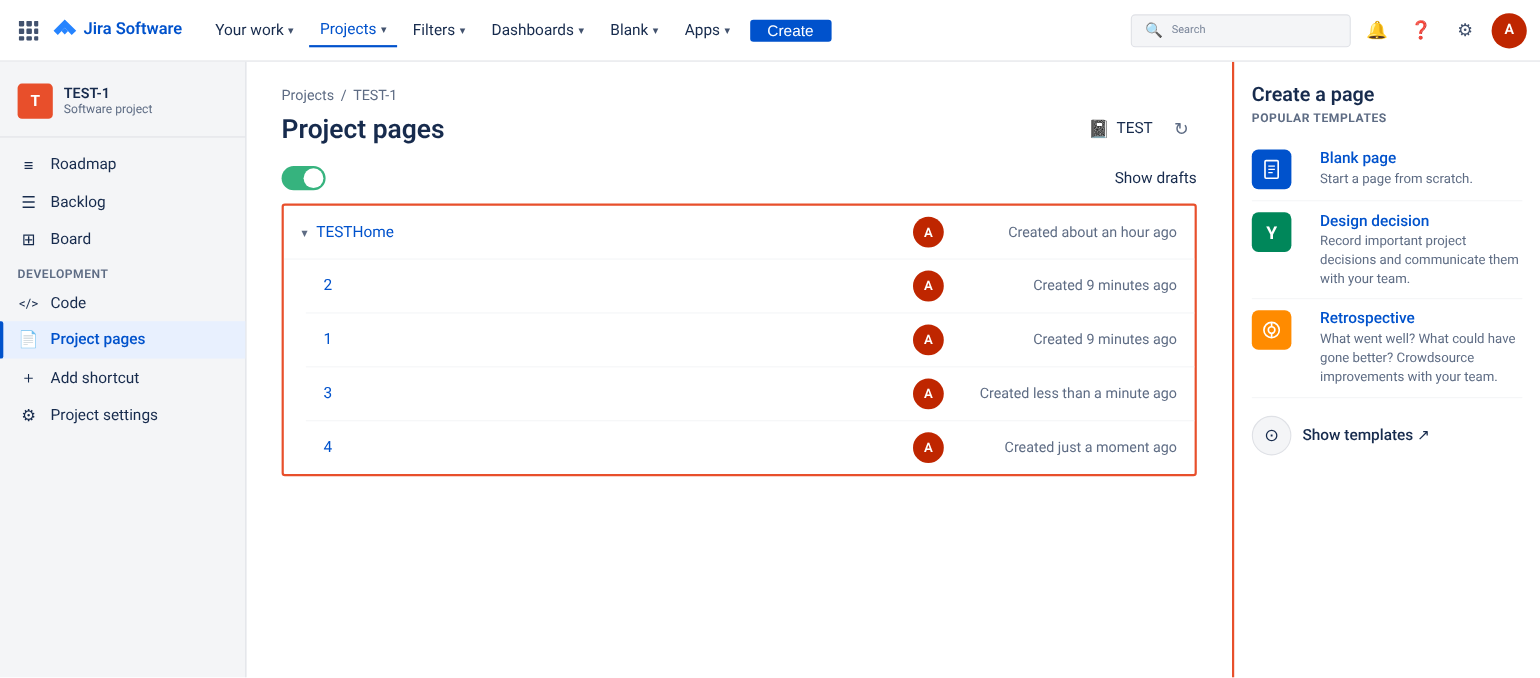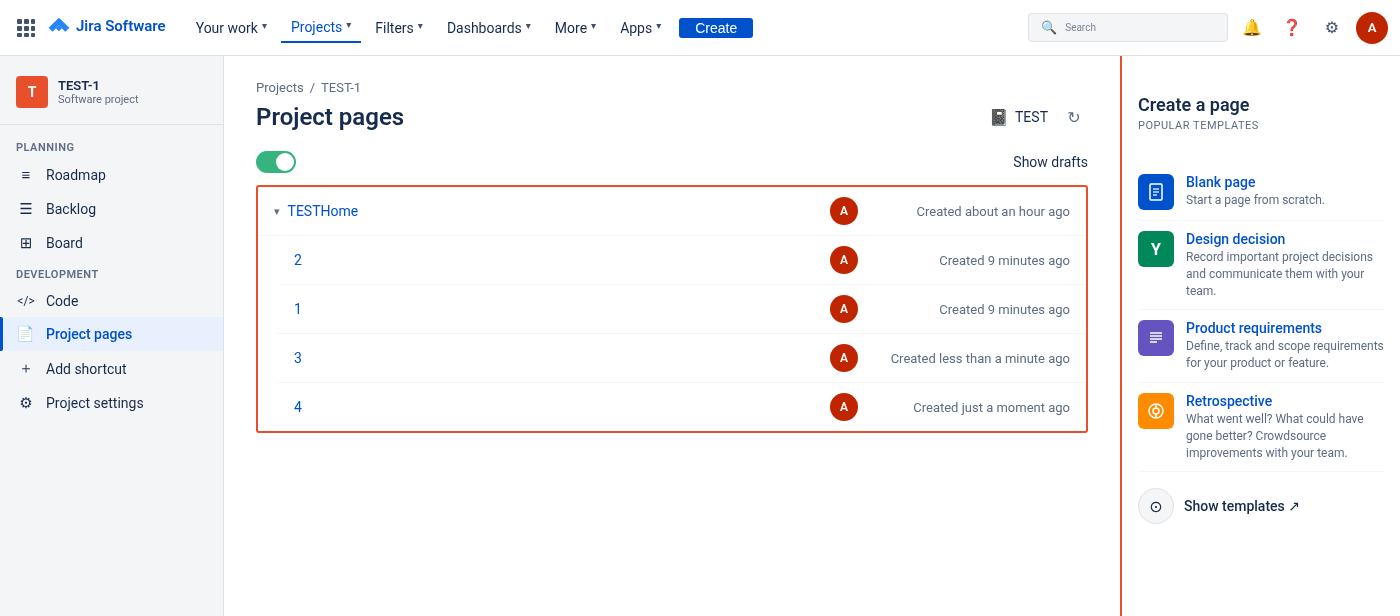--- a/index.html
+++ b/index.html
@@ -10,21 +10,21 @@
       display: flex; align-items: center; height: 56px;
       background: #fff; border-bottom: 1px solid #dfe1e6;
       padding: 0 12px; gap: 4px; position: relative; z-index: 10;
     }
     .topnav-grid-icon { width: 28px; height: 28px; display: flex; align-items: center; justify-content: center; cursor: pointer; color: #42526e; margin-right: 4px; }
     .topnav-logo { display: flex; align-items: flex-start; gap: 6px; margin-right: 16px; cursor: pointer; }
     .topnav-logo-diamond { width: 22px; height: 22px; }
     .topnav-logo-text { font-size: 15px; font-weight: 600; color: #0052cc; white-space: nowrap; }
     .topnav-item {
       padding: 6px 10px; border-radius: 3px; cursor: pointer;
-      font-size: 14px; color: #172b4d; display: flex; align-items: flex-start; gap: 4px;
+      font-size: 14px; color: #172b4d; display: flex; align-items: center; gap: 4px;
       white-space: nowrap;
     }
     .topnav-item.active { color: #0052cc; border-bottom: 2px solid #0052cc; border-radius: 0; }
     .topnav-chevron { font-size: 10px; color: #42526e; }
     .topnav-create {
       background: #0052cc; color: #fff; padding: 2px 16px;
       border-radius: 3px; cursor: pointer; font-size: 14px; font-weight: 500;
       border: none; margin-left: 4px;
     }
     .topnav-right { margin-left: auto; display: flex; align-items: center; gap: 8px; }
@@ -99,23 +99,23 @@
     .row-name { flex: 1; font-size: 14px; color: #0052cc; cursor: pointer; display: flex; align-items: center; gap: 8px; }
     .row-chevron { font-size: 11px; color: #5e6c84; }
     .row-avatar { width: 28px; height: 28px; border-radius: 50%; background: #bf2600; color: #fff; display: flex; align-items: center; justify-content: center; font-size: 12px; font-weight: 600; margin-right: 12px; }
     .row-time { font-size: 13px; color: #5e6c84; min-width: 200px; text-align: right; }
 
     
     .right-panel {
       width: 280px; min-width: 280px; border-left: 2px solid #e84f2b;
       padding: 20px 16px; overflow-y: auto;
     }
-    .rp-title { font-size: 18px; font-weight: 600; color: #172b4d; margin-bottom: 4px; margin-top: 18px; }
-    .rp-subtitle { font-size: 11px; font-weight: 400; color: #5e6c84; text-transform: uppercase; letter-spacing: 0.5px; margin-bottom: 32px; }
-    .template-item { display: flex; align-items: flex-start; gap: 12px; padding: 10px 0; border-bottom: 1px solid #f4f5f7; cursor: pointer; }
+    .rp-title { font-size: 18px; font-weight: 600; color: #172b4d; margin-bottom: 4px; }
+    .rp-subtitle { font-size: 11px; font-weight: 700; color: #5e6c84; text-transform: uppercase; letter-spacing: 0.5px; margin-bottom: 12px; }
+    .template-item { display: flex; align-items: flex-start; gap: 26px; padding: 10px 0; border-bottom: 1px solid #f4f5f7; cursor: pointer; }
     .template-item:last-of-type { border-bottom: none; }
     .template-icon { width: 36px; height: 36px; border-radius: 6px; display: flex; align-items: center; justify-content: center; font-size: 18px; flex-shrink: 0; }
     .template-icon.blue { background: #0052cc; color: #fff; }
     .template-icon.green { background: #00875a; color: #fff; }
     .template-icon.teal { background: #00a3bf; color: #fff; }
     .template-icon.purple { background: #6554c0; color: #fff; }
     .template-icon.orange { background: #ff8b00; color: #fff; }
     .template-text { flex: 1; }
     .template-name { font-size: 14px; font-weight: 500; color: #0052cc; margin-bottom: 2px; }
     .template-desc { font-size: 12px; color: #5e6c84; line-height: 1.4; }
@@ -160,21 +160,21 @@
   </div>
   <div class="topnav-item">
     <span>Filters</span>
     <span class="topnav-chevron">▾</span>
   </div>
   <div class="topnav-item">
     <span>Dashboards</span>
     <span class="topnav-chevron">▾</span>
   </div>
   <div class="topnav-item">
-    <span>More</span>
+    <span>Blank</span>
     <span class="topnav-chevron">▾</span>
   </div>
   <div class="topnav-item">
     <span>Apps</span>
     <span class="topnav-chevron">▾</span>
   </div>
   <button class="topnav-create">Create</button>
   <div class="topnav-right">
     <div class="search-box">
       <span class="search-icon">🔍</span>
@@ -190,21 +190,20 @@
 <div class="app-body">
 
   <aside class="sidebar">
     <div class="sidebar-project">
       <div class="project-icon">T</div>
       <div class="project-info">
         <span class="project-name">TEST-1</span>
         <span class="project-type">Software project</span>
       </div>
     </div>
-    <div class="sidebar-section-label">PLANNING</div>
     <div class="sidebar-item">
       <span class="sidebar-item-icon">≡</span>
       <span>Roadmap</span>
     </div>
     <div class="sidebar-item">
       <span class="sidebar-item-icon">☰</span>
       <span>Backlog</span>
     </div>
     <div class="sidebar-item">
       <span class="sidebar-item-icon">⊞</span>
@@ -318,34 +317,20 @@
 
     <div class="template-item">
       <div class="template-icon green" style="font-size:16px;font-weight:700;">Y</div>
       <div class="template-text">
         <div class="template-name">Design decision</div>
         <div class="template-desc">Record important project decisions and communicate them with your team.</div>
       </div>
     </div>
 
 
-    <div class="template-item">
-      <div class="template-icon purple">
-        <svg width="20" height="20" viewBox="0 0 20 20" fill="white">
-            <line x1="4" y1="5" x2="16" y2="5" stroke="white" stroke-width="1.5"></line>
-            <line x1="4" y1="8" x2="16" y2="8" stroke="white" stroke-width="1.5"></line>
-            <line x1="4" y1="11" x2="16" y2="11" stroke="white" stroke-width="1.5"></line>
-            <line x1="4" y1="14" x2="11" y2="14" stroke="white" stroke-width="1.5"></line>
-          </svg>
-      </div>
-      <div class="template-text">
-        <div class="template-name">Product requirements</div>
-        <div class="template-desc">Define, track and scope requirements for your product or feature.</div>
-      </div>
-    </div>
 
     <div class="template-item">
       <div class="template-icon orange">
         <svg width="20" height="20" viewBox="0 0 20 20" fill="none">
             <circle cx="10" cy="10" r="7" stroke="white" stroke-width="1.5"></circle>
             <circle cx="10" cy="10" r="3" stroke="white" stroke-width="1.5"></circle>
             <line x1="10" y1="3" x2="10" y2="7" stroke="white" stroke-width="1.5"></line>
             <line x1="10" y1="13" x2="10" y2="17" stroke="white" stroke-width="1.5"></line>
           </svg>
       </div>

